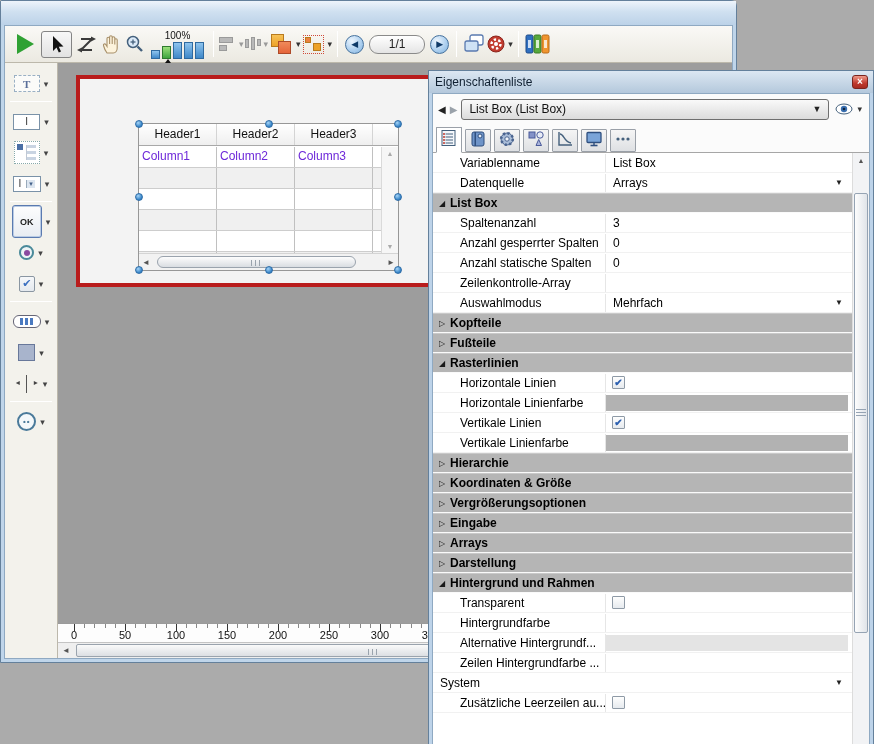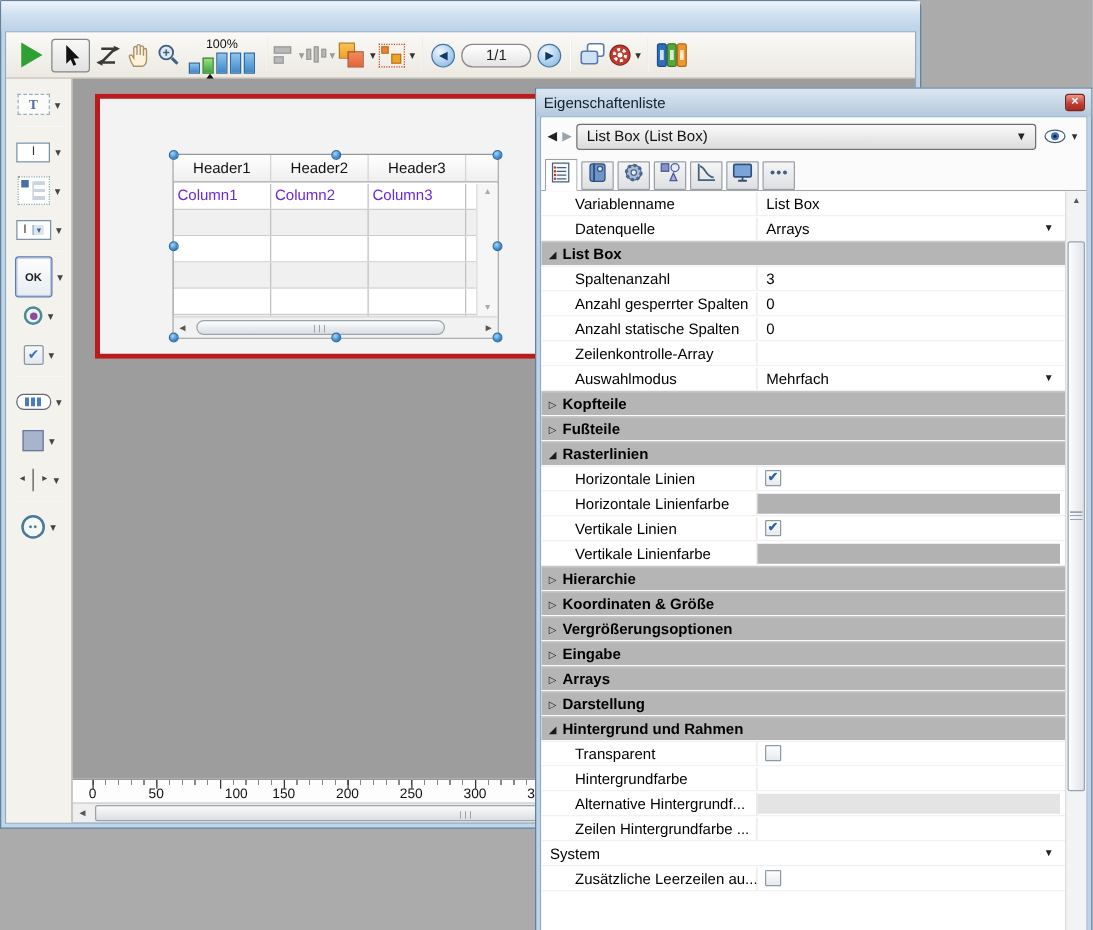--- a/index.html
+++ b/index.html
@@ -404,21 +404,21 @@
               <span class="hndl" style="left:calc(50% - 4px);bottom:-4px"></span>
               <span class="hndl" style="right:-4px;bottom:-4px"></span>
             </div>
           </div>
           <div class="ruler" id="ruler">
               <div class="tline" style="left: 16px;"></div>
               <span class="tlab" style="left: 1px;">0</span>
               <div class="tline" style="left: 67px;"></div>
               <span class="tlab" style="left: 52px;">50</span>
               <div class="tline" style="left: 118px;"></div>
-              <span class="tlab" style="left: 116px;">100</span>
+              <span class="tlab" style="left: 103px;">100</span>
               <div class="tline" style="left: 169px;"></div>
               <span class="tlab" style="left: 154px;">150</span>
               <div class="tline" style="left: 220px;"></div>
               <span class="tlab" style="left: 205px;">200</span>
               <div class="tline" style="left: 271px;"></div>
               <span class="tlab" style="left: 256px;">250</span>
               <div class="tline" style="left: 322px;"></div>
               <span class="tlab" style="left: 307px;">300</span>
               <div class="tline" style="left: 373px;"></div>
               <span class="tlab" style="left: 358px;">350</span>

